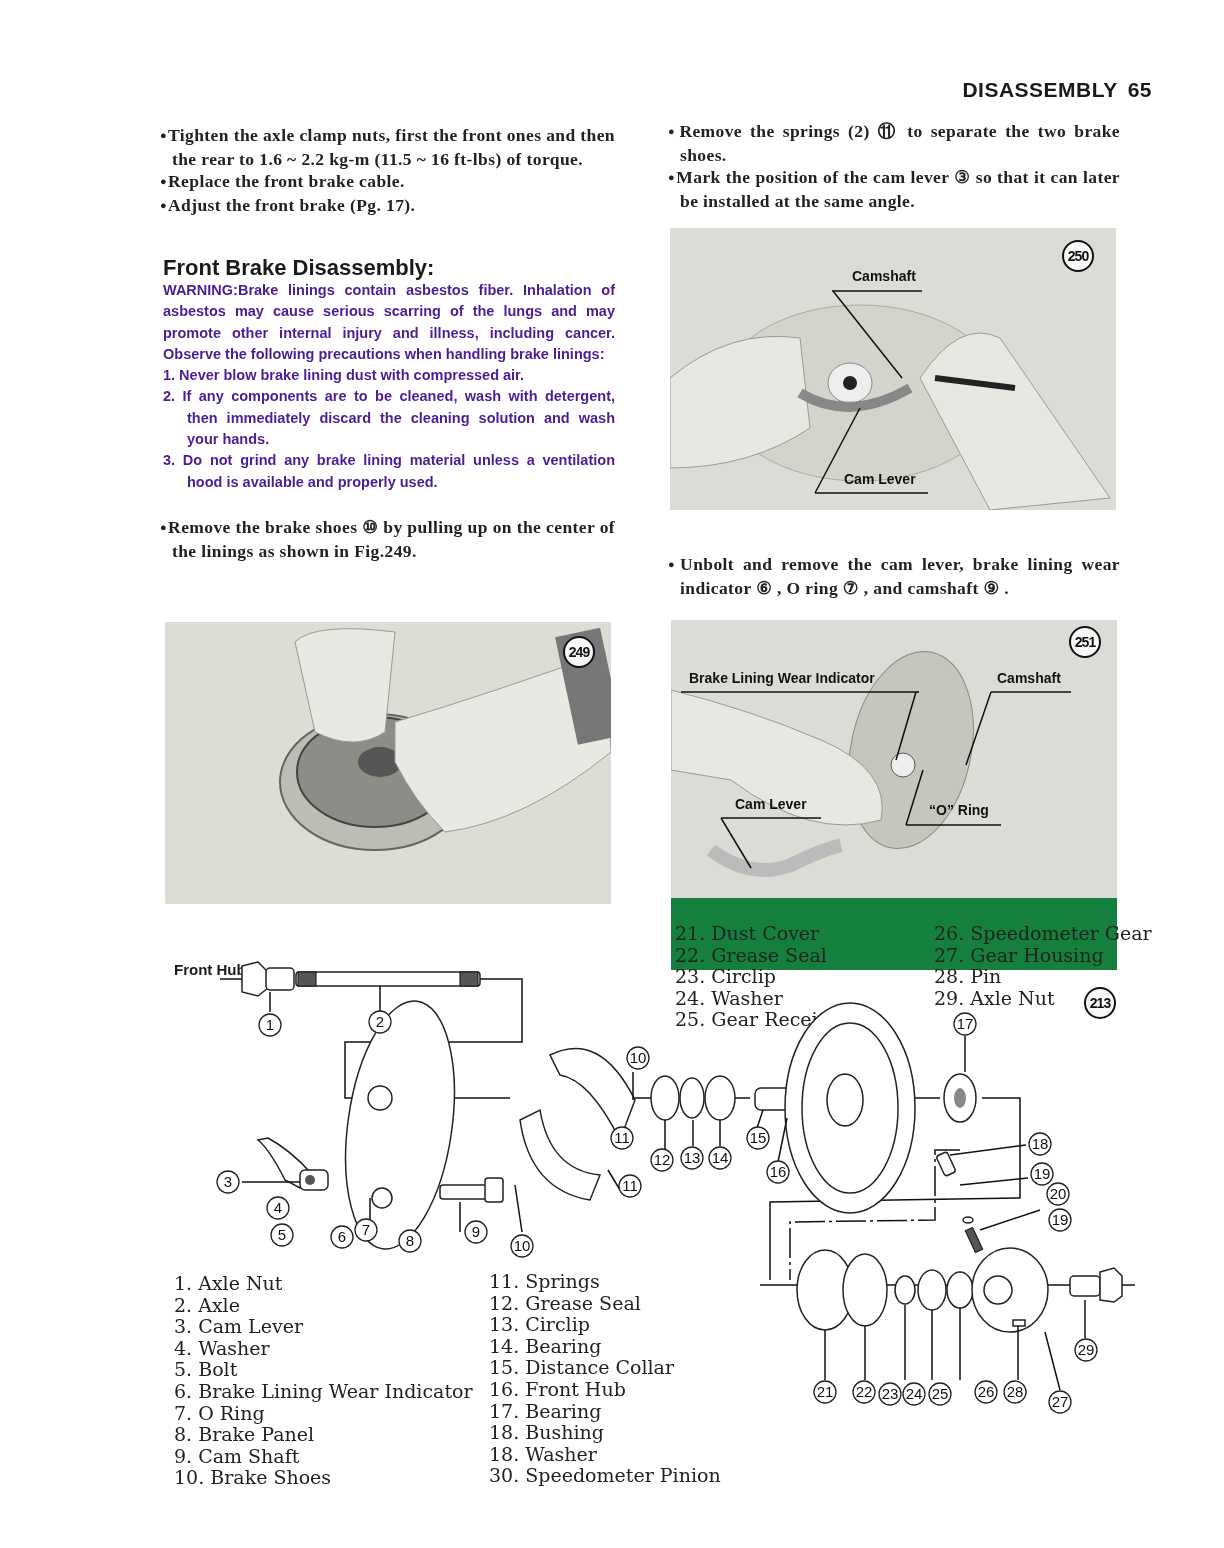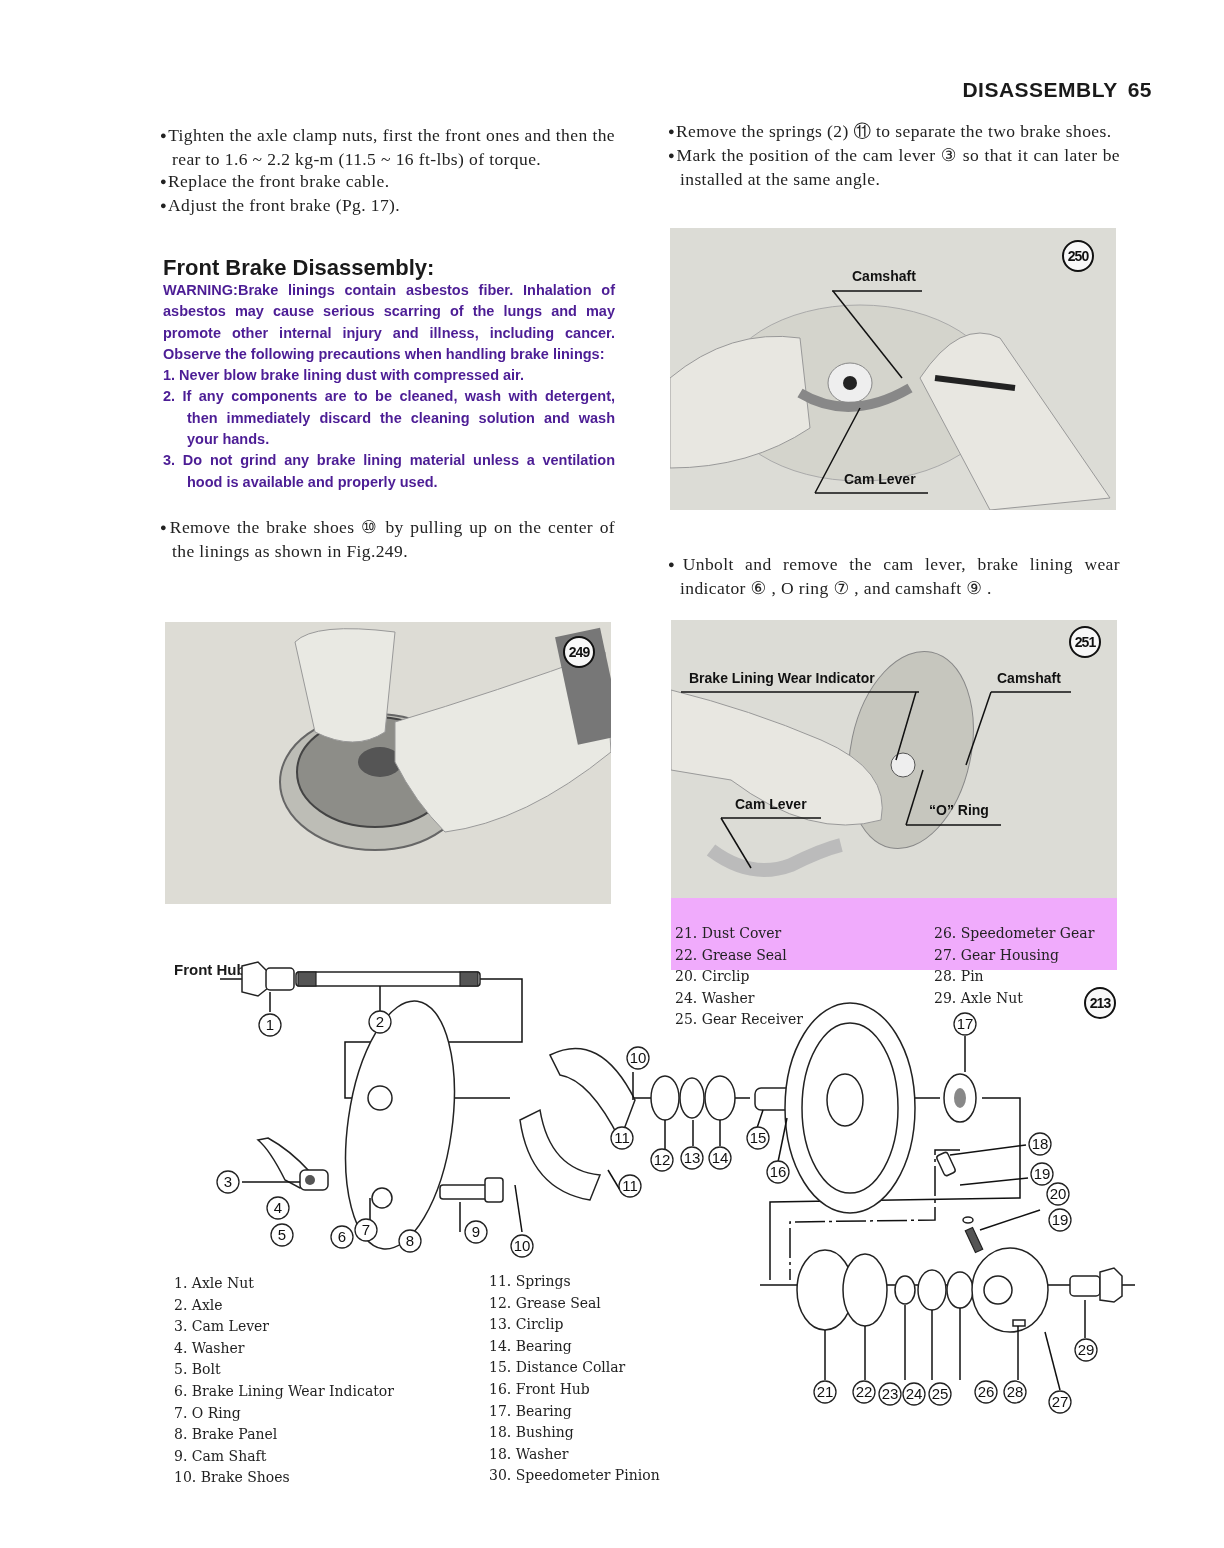--- a/index.html
+++ b/index.html
@@ -3,45 +3,45 @@
 <meta charset="utf-8">
 <style>
   html, body { margin: 0; padding: 0; background: #ffffff; }
   body { width: 1224px; height: 1548px; position: relative; overflow: hidden; color: #1a1a1a; }
   .abs { position: absolute; }
 
   #header { left: 900px; top: 78px; width: 252px; text-align: right; font-family: "Liberation Sans", sans-serif; font-weight: bold; font-size: 21px; letter-spacing: 0.5px; }
   #header .pg { margin-left: 10px; }
 
   .para { font-family: "Liberation Serif", serif; font-size: 17.5px; line-height: 22px; color: #222; letter-spacing: 0.4px; }
-  .bullet-line { display: block; padding-left: 12px; text-indent: -12px; text-align: justify; }
+  .bullet-line { display: block; padding-left: 12px; text-indent: -12px; text-align: justify; font-weight: bold; }
   .bullet-line::before { content: "\25CF"; font-size: 11px; position: relative; top: -2px; margin-right: 1px; }
 
   #left-top { left: 160px; top: 124px; width: 455px; }
   #section-title { left: 163px; top: 255px; font-family: "Liberation Sans", sans-serif; font-weight: bold; font-size: 22px; }
   #warning { left: 163px; top: 280px; width: 452px; font-family: "Liberation Sans", sans-serif; font-weight: bold; font-size: 14.5px; line-height: 21.3px; text-align: justify; color: #4c1d95; }
   #warning ol { margin: 0; padding: 0; list-style: none; }
   #warning li { padding-left: 24px; text-indent: -24px; text-align: justify; }
   #left-bottom { left: 160px; top: 516px; width: 455px; }
 
   #right-top { left: 668px; top: 120px; width: 452px; }
   #right-mid { left: 668px; top: 553px; width: 452px; }
 
-  .photo { background: #f0abfc; overflow: hidden; }
+  .photo { background: #15803d; overflow: hidden; }
   .photo svg { display: block; }
   .fig-num { position: absolute; width: 28px; height: 28px; border: 2px solid #111; border-radius: 50%; background: #f8f8f8; font-family: "Liberation Sans", sans-serif; font-size: 14px; font-weight: bold; text-align: center; line-height: 28px; letter-spacing: -1px; color: #111; }
   .callout { position: absolute; font-family: "Liberation Sans", sans-serif; font-weight: bold; font-size: 14px; color: #111; white-space: nowrap; }
 
   #photo-249 { left: 165px; top: 622px; width: 446px; height: 282px; }
   #photo-250 { left: 670px; top: 228px; width: 446px; height: 282px; }
   #photo-251 { left: 671px; top: 620px; width: 446px; height: 350px; }
 
   #front-hub-title { left: 174px; top: 932px; font-family: "Liberation Sans", sans-serif; font-weight: bold; font-size: 15px; margin-top: 29px; }
 
-  .parts-list { font-family: "DejaVu Serif", serif; font-size: 14px; line-height: 21.6px; color: #222; }
+  .parts-list { font-family: "DejaVu Serif", serif; font-size: 19px; line-height: 21.6px; color: #222; }
   .parts-list div { white-space: nowrap; }
   #parts-1 { left: 174px; top: 1273px; }
   #parts-2 { left: 489px; top: 1271px; }
   #parts-3 { left: 675px; top: 923px; }
   #parts-4 { left: 934px; top: 923px; }
 
   #fig252 { left: 1084px; top: 987px; }
 
   #diagram { left: 160px; top: 950px; width: 980px; height: 500px; }
   .circ { fill: #fff; stroke: #222; stroke-width: 1.3; }
@@ -165,21 +165,21 @@
   <div>15. Distance Collar</div>
   <div>16. Front Hub</div>
   <div>17. Bearing</div>
   <div>18. Bushing</div>
   <div>18. Washer</div>
   <div>30. Speedometer Pinion</div>
 </div>
 <div id="parts-3" class="abs parts-list">
   <div>21. Dust Cover</div>
   <div>22. Grease Seal</div>
-  <div>20. Circlip</div>
+  <div>23. Circlip</div>
   <div>24. Washer</div>
   <div>25. Gear Receiver</div>
 </div>
 <div id="parts-4" class="abs parts-list">
   <div>26. Speedometer Gear</div>
   <div>27. Gear Housing</div>
   <div>28. Pin</div>
   <div>29. Axle Nut</div>
 </div>
 <div id="fig252" class="abs fig-num">213</div>

